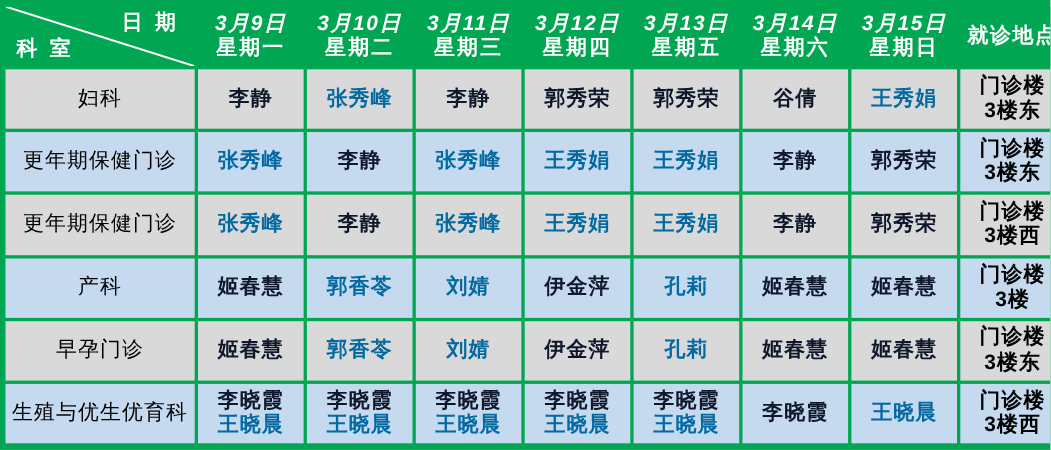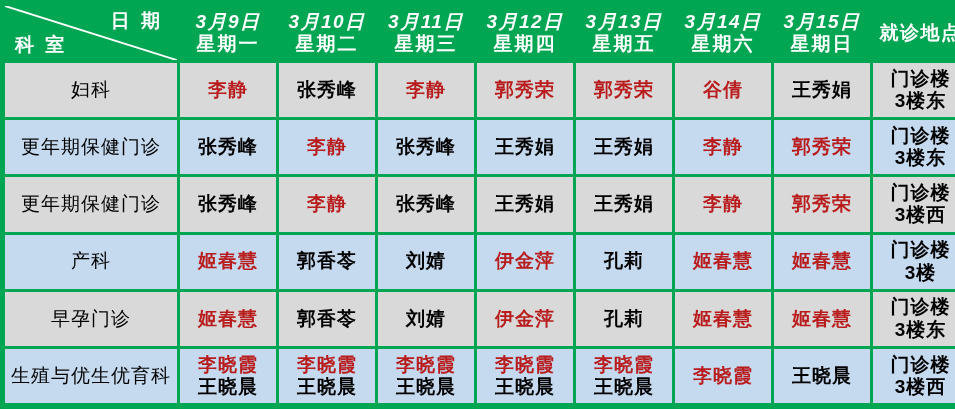--- a/index.html
+++ b/index.html
@@ -77,22 +77,22 @@
   tr.band-gray td { background: #d9d9d9; }
   tr.band-blue td { background: #c5d9ef; }
 
   td.dept-cell {
     font-weight: normal;
     font-size: 19px;
     letter-spacing: 1px;
   }
   td.doc-cell { font-weight: bold; }
   td.doc-cell .nm { display: block; white-space: nowrap; }
-  td.doc-cell .nm.red { color: #b91c1c; }
-  td.doc-cell .nm.black { color: #000000; }
+  td.doc-cell .nm.red { color: #0f172a; }
+  td.doc-cell .nm.black { color: #0369a1; }
   td.place-cell {
     font-weight: bold;
     font-size: 18px;
     letter-spacing: 0px;
   }
   td.place-cell .pl { display: block; white-space: nowrap; }
 </style>
 </head>
 <body>
 

